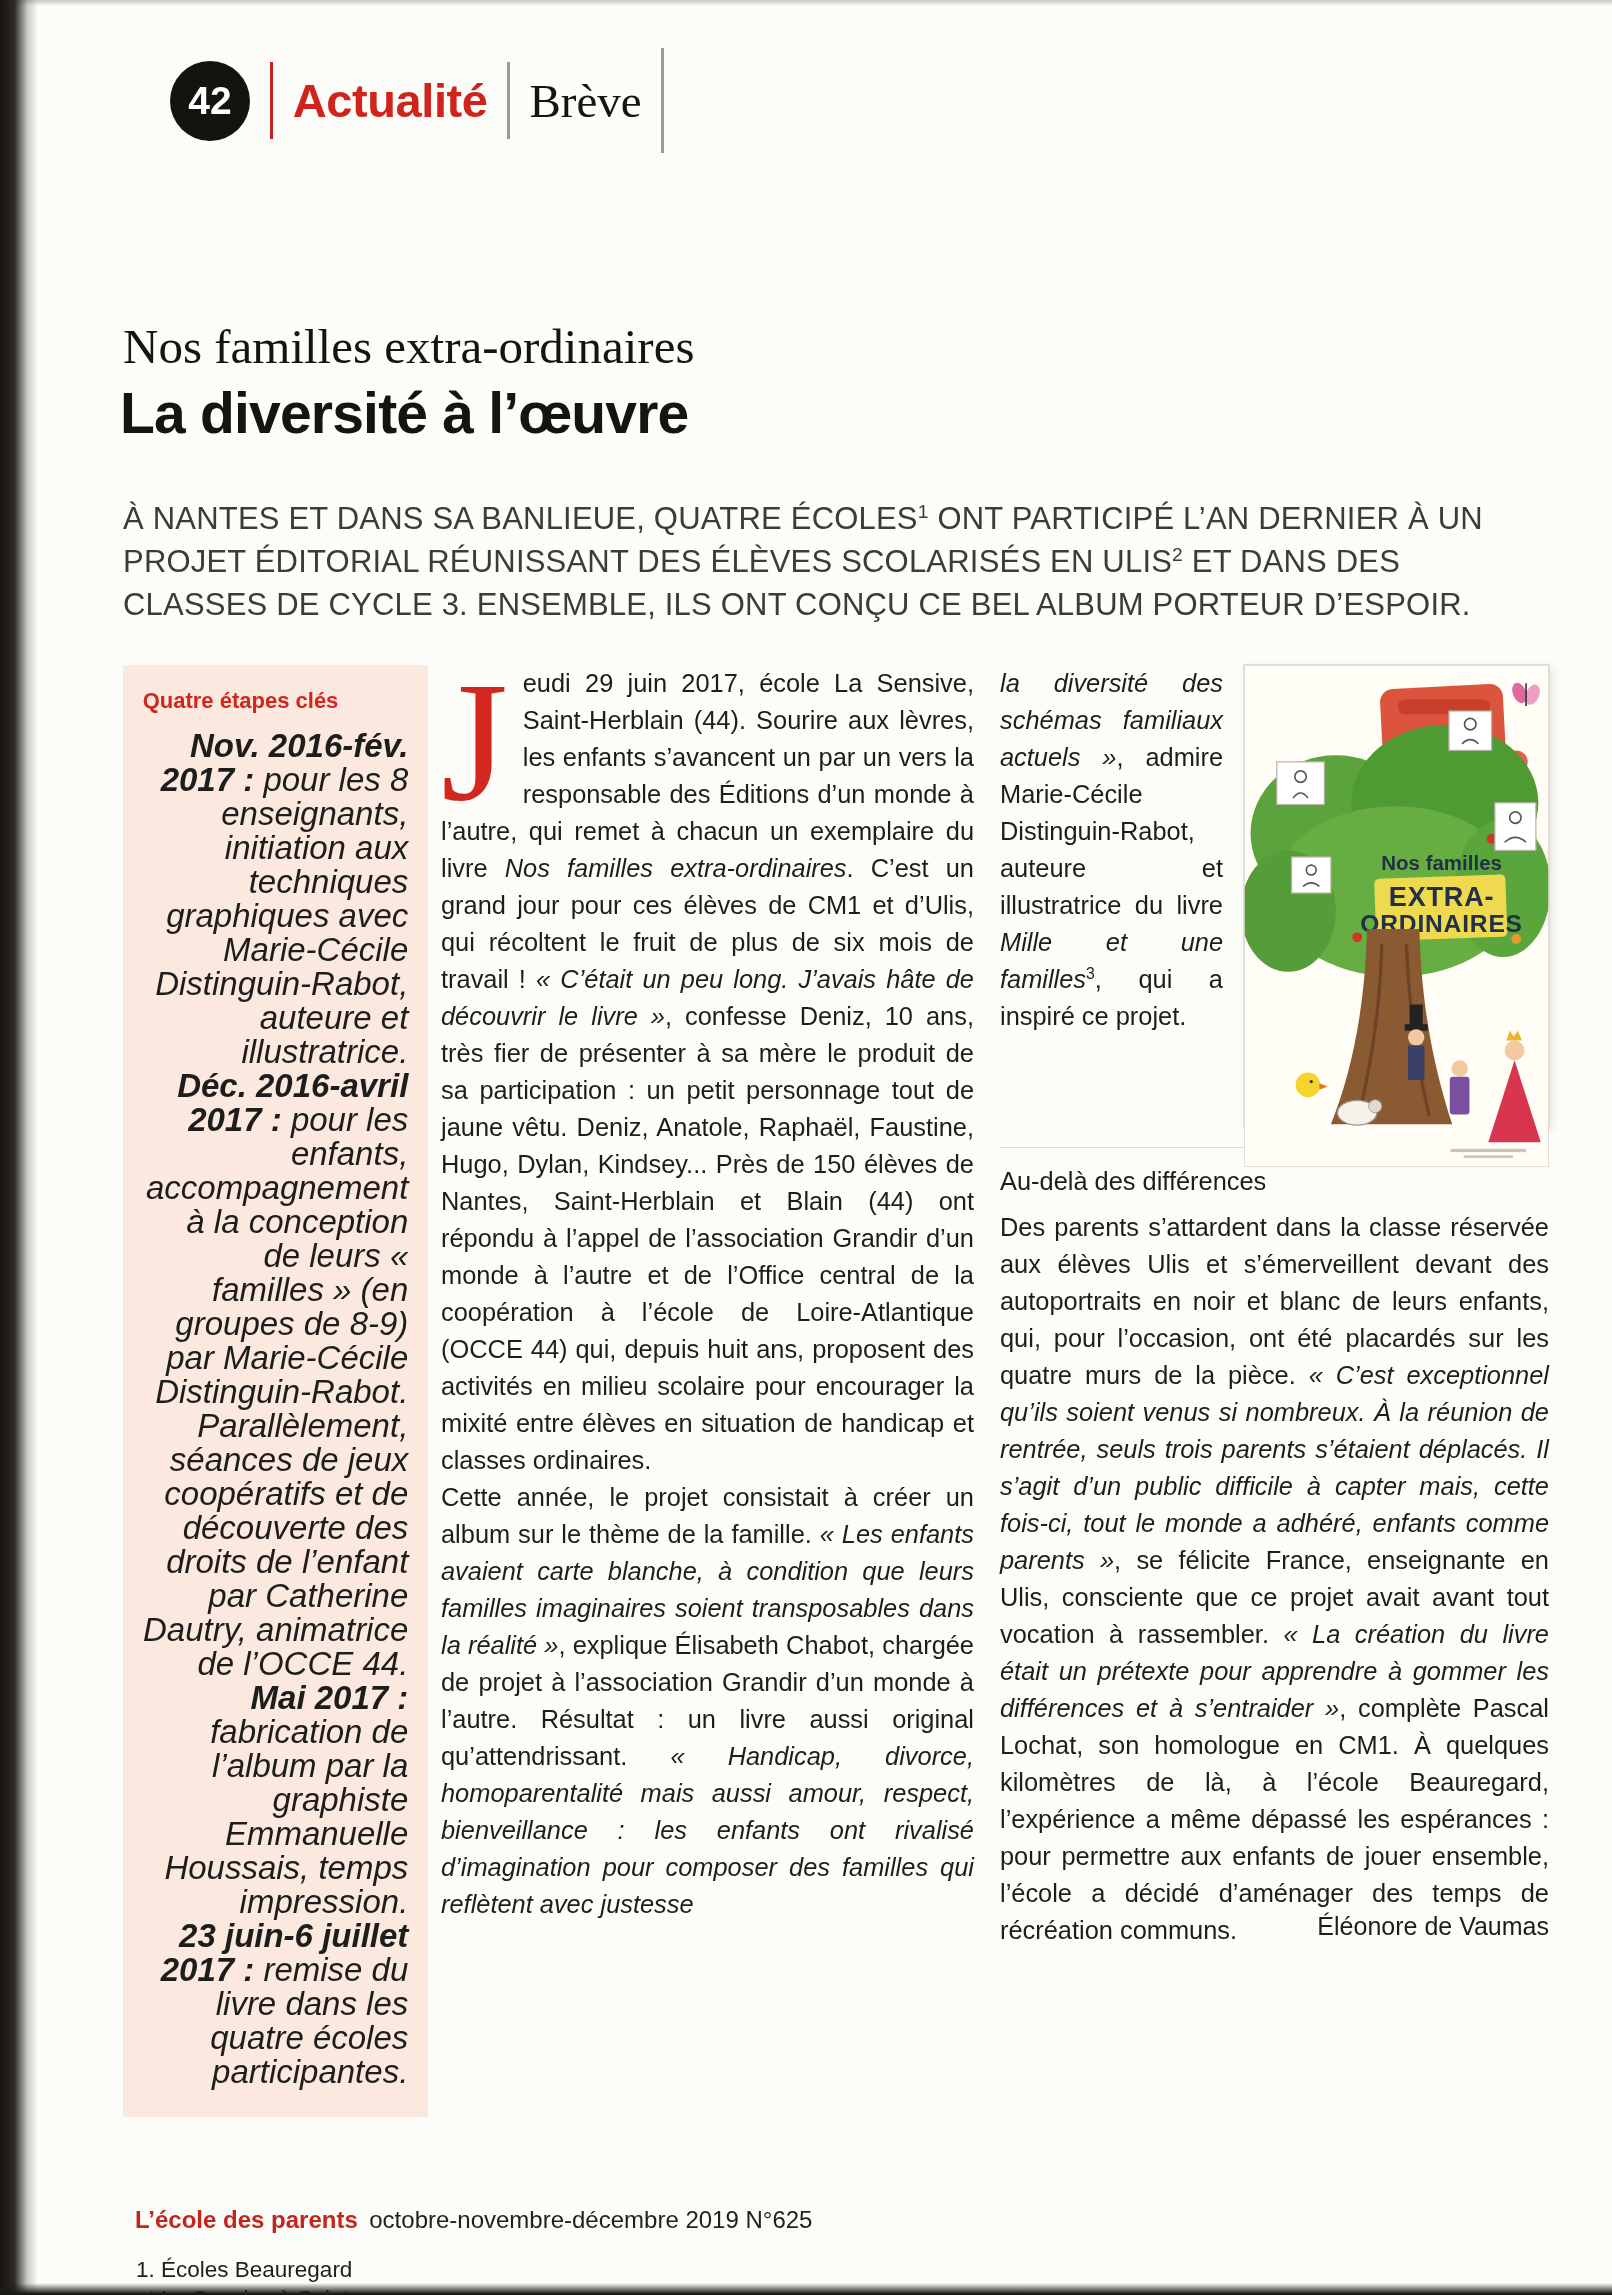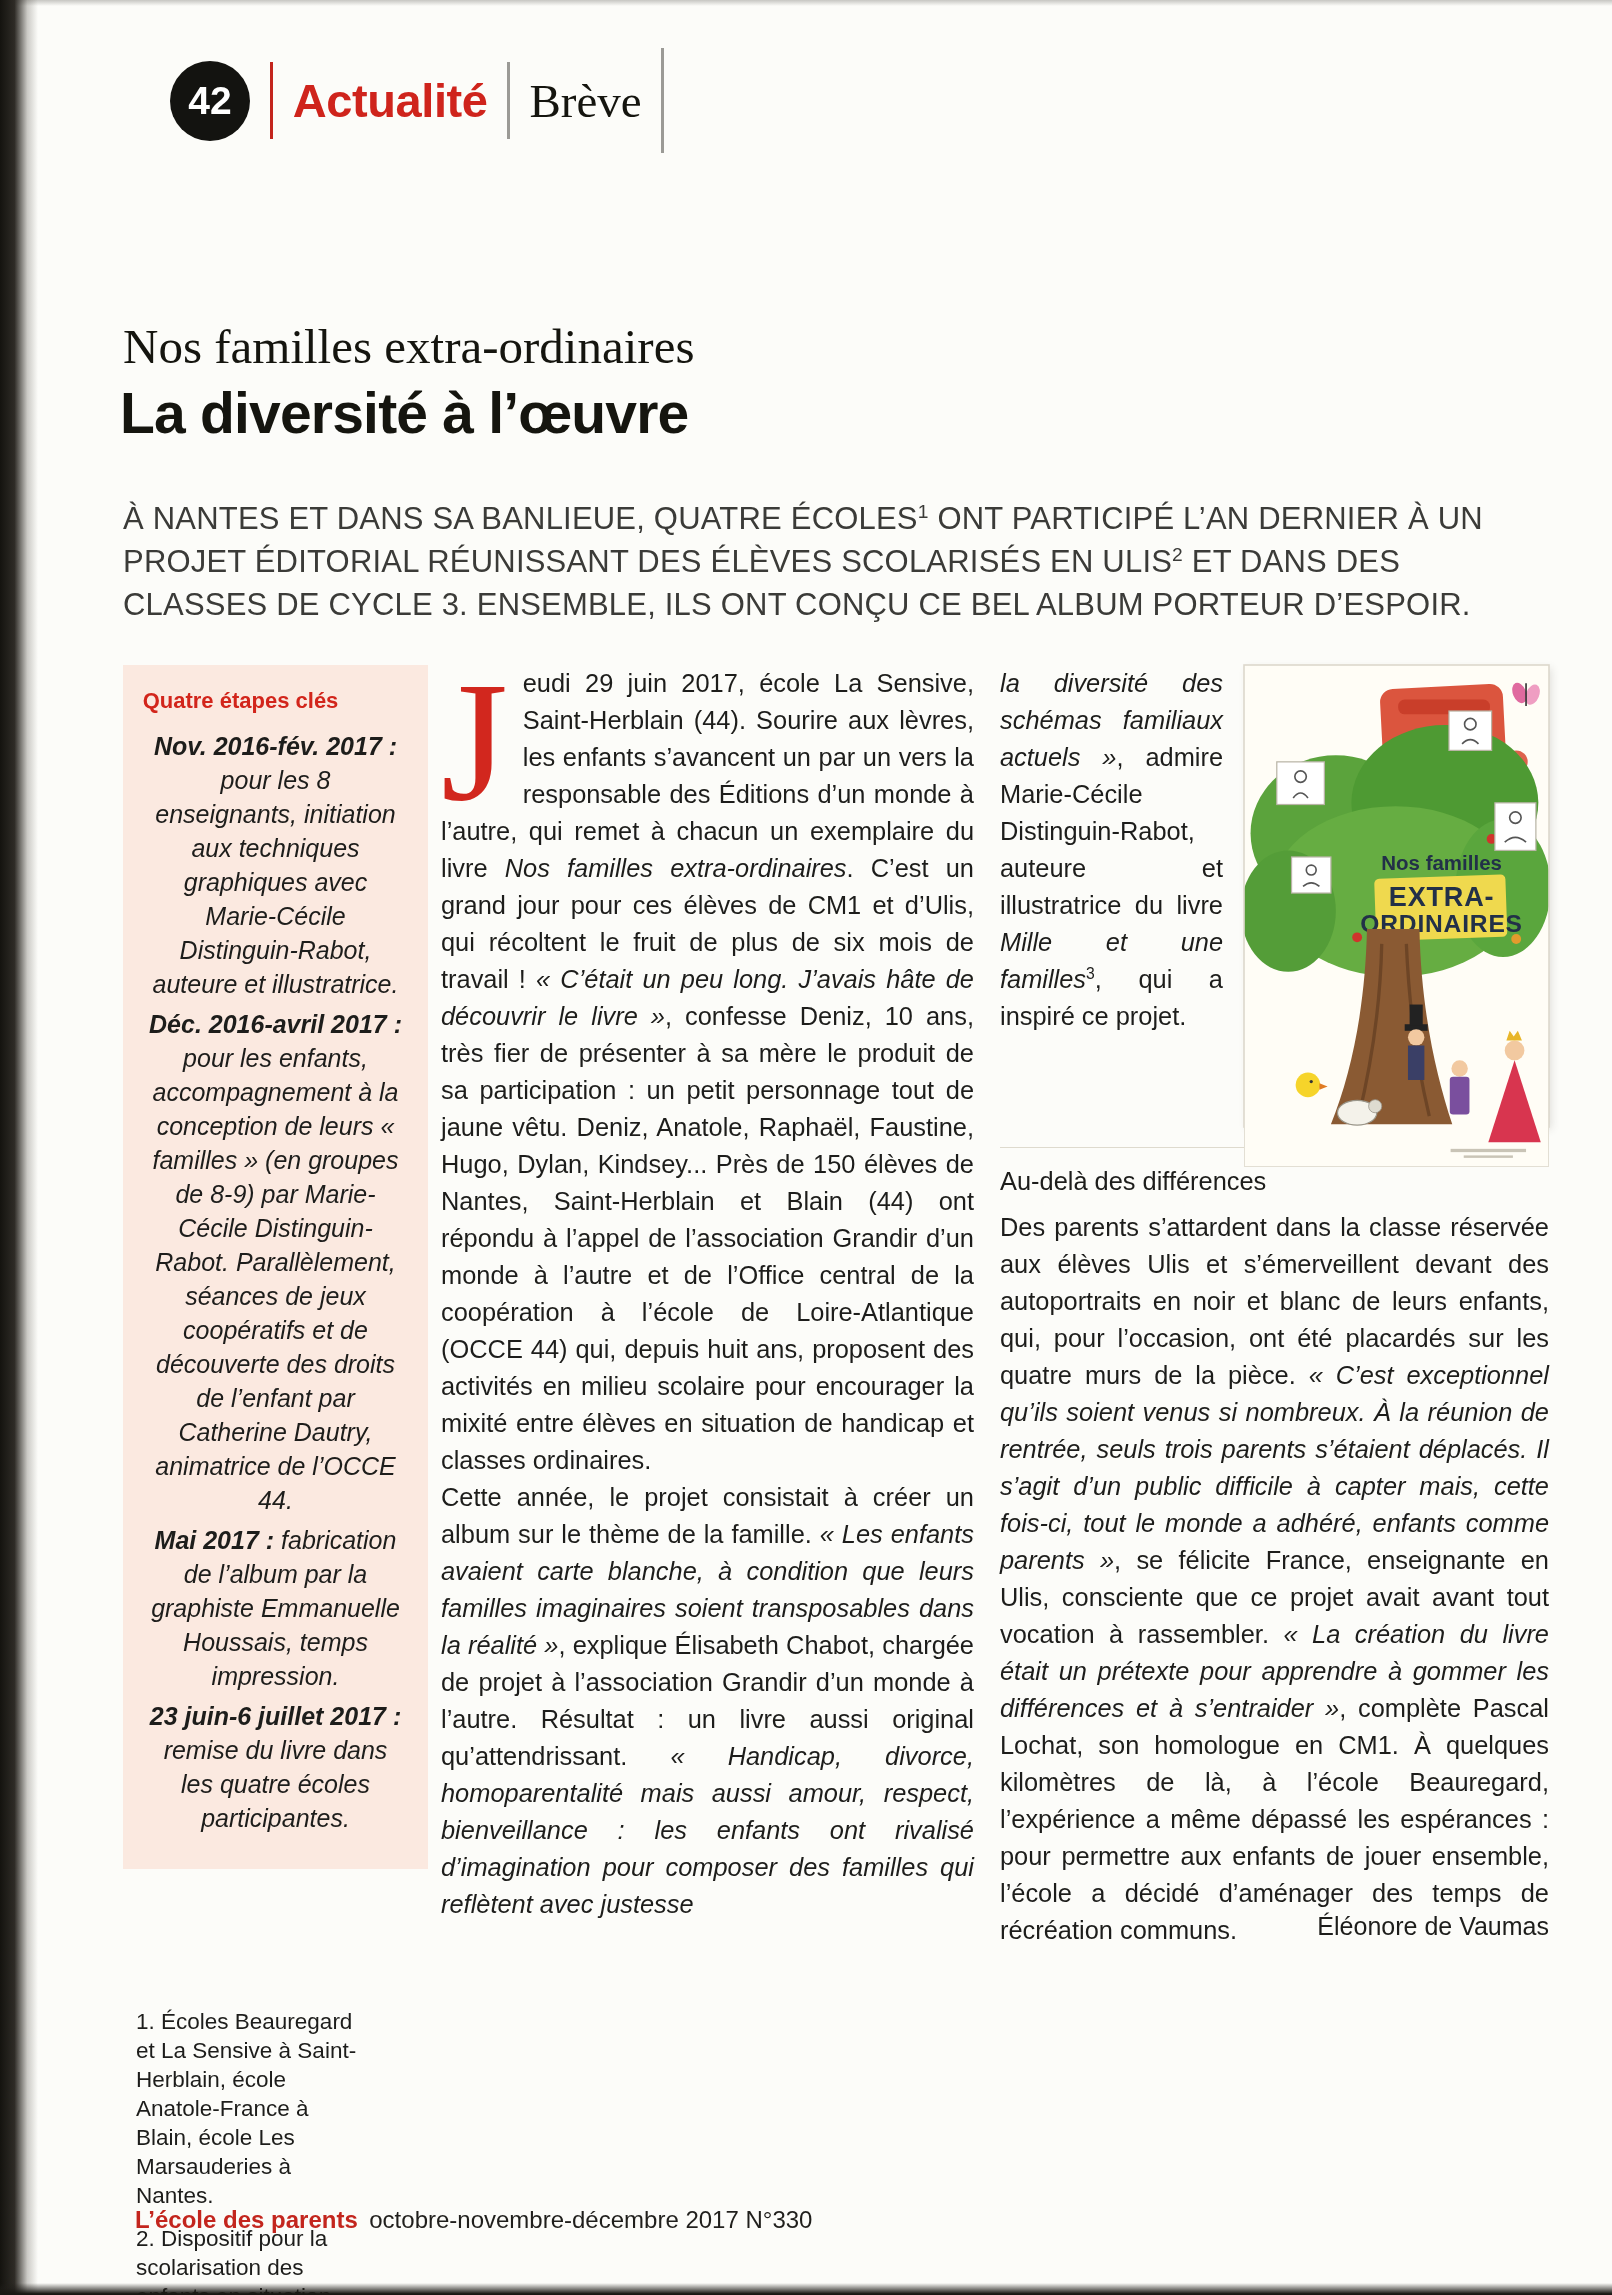--- a/index.html
+++ b/index.html
@@ -40,21 +40,21 @@
     font-size:31px; line-height:43px; color:#3b3b38; letter-spacing:0.2px; }
 
   
   .content { position:absolute; top:665px; left:123px; width:1426px; display:flex; align-items:flex-start; }
   .col1 { width:305px; flex:none; }
   .col2 { width:533px; flex:none; margin-left:13px; }
   .col3 { width:549px; flex:none; margin-left:26px; }
 
   .keybox { background:#fbe9e0; padding:23px 19.7px 28px; }
   .keybox h3 { margin:0 0 14.8px; font-size:22px; font-weight:bold; color:#d2251b; }
-  .keybox p { margin:6px; font-style:italic; font-size:25px; line-height:34px; text-align:center; }
+  .keybox p { margin:0; font-style:italic; font-size:33px; line-height:34px; text-align:right; }
 
   .footnotes { margin-top:138px; width:226px; padding-left:13px; font-size:22.5px; line-height:29px; }
   .footnotes p { margin:0 0 14px; }
 
   .bodytext p { margin:0; font-size:25.4px; line-height:37px; text-align:justify; hyphens:auto; }
   .dropcap { float:left; font-family:"Liberation Serif","DejaVu Serif",serif; color:#d2271e;
     font-size:172px; line-height:138px; padding:6.6px 14.8px 0 0; }
 
   .book-cover { float:right; width:305px; height:462px; margin:0 0 19.7px 21px;
     background:#fffdf6; box-shadow:0 0 0 0.8px #ddd8cc, 2.5px 3.3px 8.2px rgba(60,55,45,.15); }
@@ -184,18 +184,18 @@
 
     <p><span class="it">la diversité des schémas familiaux actuels »</span><span>, admire Marie-Cécile Distinguin-Rabot, auteure et illustratrice du livre </span><span class="it">Mille et une familles</span><sup>3</sup><span>, qui a inspiré ce projet.</span></p>
 
     <h4 class="subhead">Au-delà des différences</h4>
     <p><span>Des parents s’attardent dans la classe réservée aux élèves Ulis et s’émerveillent devant des autoportraits en noir et blanc de leurs enfants, qui, pour l’occasion, ont été placardés sur les quatre murs de la pièce. </span><span class="it">« C’est exceptionnel qu’ils soient venus si nombreux. À la réunion de rentrée, seuls trois parents s’étaient déplacés. Il s’agit d’un public difficile à capter mais, cette fois-ci, tout le monde a adhéré, enfants comme parents »</span><span>, se félicite France, enseignante en Ulis, consciente que ce projet avait avant tout vocation à rassembler. </span><span class="it">« La création du livre était un prétexte pour apprendre à gommer les différences et à s’entraider »</span><span>, complète Pascal Lochat, son homologue en CM1. À quelques kilomètres de là, à l’école Beauregard, l’expérience a même dépassé les espérances : pour permettre aux enfants de jouer ensemble, l’école a décidé d’aménager des temps de récréation communs.</span></p>
     <div class="byline">Éléonore de Vaumas</div>
   </div>
 </div>
 
 <footer class="footer">
-  <span class="mag">L’école des parents</span><span class="issue">octobre-novembre-décembre 2017  N°330</span>
+  <span class="mag">L’école des parents</span><span class="issue">octobre-novembre-décembre 2019  N°625</span>
 </footer>
 
 <div class="edge-left"></div>
 <div class="edge-bottom"></div>
 
 
 </body></html>

